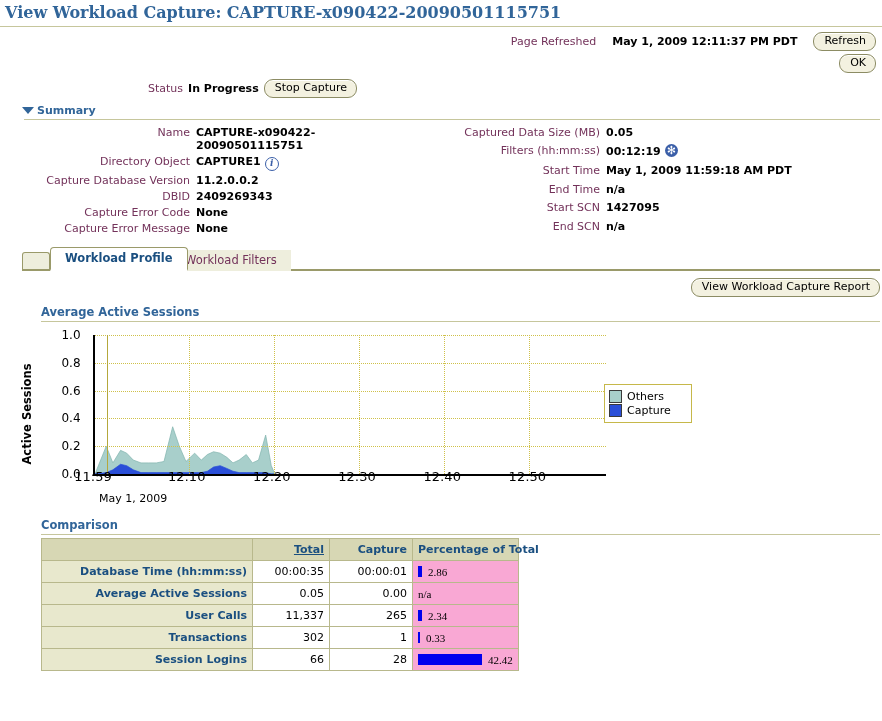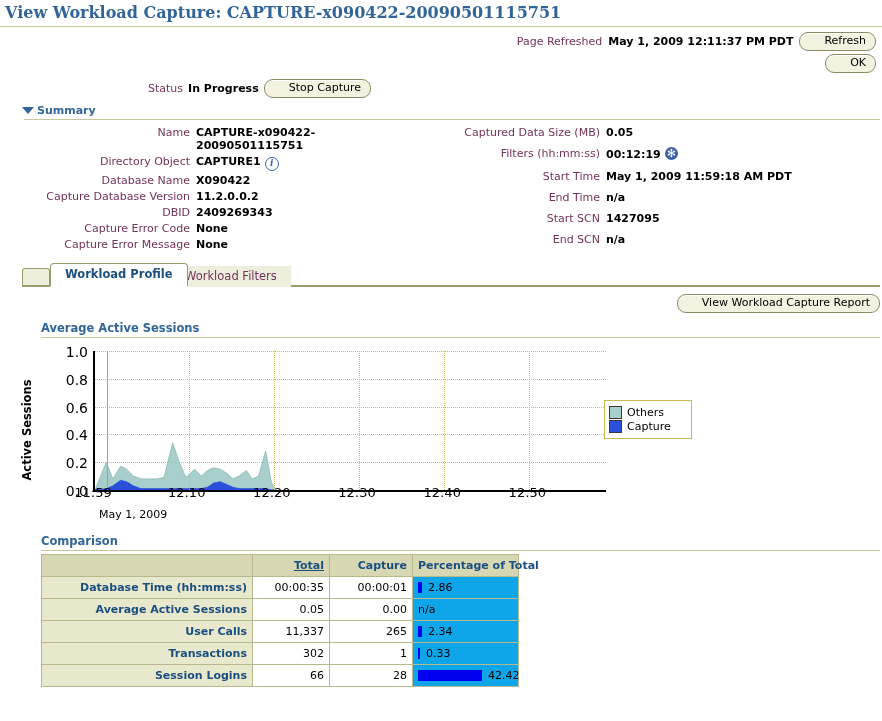--- a/index.html
+++ b/index.html
@@ -42,34 +42,34 @@
 
   
   .ora-btn {
     display: inline-block;
     font-family: "DejaVu Sans", "Liberation Sans", sans-serif;
     font-size: 11px;
     color: #000000;
     background: #f3f1e0;
     border: 1px solid #8c8c64;
     border-radius: 9px;
-    padding: 1px 9px 2px 24px;
+    padding: 1px 9px 2px 10px;
     line-height: 14px;
     cursor: pointer;
     box-shadow: inset 0 1px 0 #ffffff;
     white-space: nowrap;
   }
 
   
   .refresh-row {
     display: flex;
     align-items: center;
     justify-content: flex-end;
     padding: 5px 6px 0 0;
-    gap: 6px;
+    gap: 16px;
   }
   .lbl-muted {
     color: #73325a;
     font-size: 11px;
   }
   .val-strong {
     color: #000000;
     font-weight: bold;
     font-size: 11px;
   }
@@ -256,22 +256,22 @@
     transform: translate(-50%,-50%) rotate(-90deg);
     font-weight: bold;
     font-size: 11.5px;
     color: #000;
     white-space: nowrap;
   }
   .y-tick {
     position: absolute;
     right: 0;
     width: 34px;
-    text-align: right;
-    font-size: 14px;
+    text-align: center;
+    font-size: 12px;
     color: #000;
     font-family: "DejaVu Sans", sans-serif;
   }
   .y-ticks-holder { position: absolute; left: 50px; top: 0; width: 38px; height: 190px; }
   .plot {
     position: absolute;
     left: 93px;
     top: 13px;
     width: 511px;
     height: 139px;
@@ -359,21 +359,21 @@
   }
   th.corner { background: #d7d7b4; }
   td.rowhead {
     background: #e8e8cd;
     color: #1a4f80;
     font-weight: bold;
     text-align: right;
     white-space: nowrap;
   }
   td.num { background: #ffffff; text-align: right; color: #000; white-space: nowrap; }
-  td.pct { background: #0ea5e9; text-align: left; color: #000; white-space: nowrap; padding-left: 3px; }
+  td.pct { background: #f9a8d4; text-align: left; color: #000; white-space: nowrap; padding-left: 3px; font-family: Liberation Serif, serif; }
   .pct-inner { display: flex; align-items: center; gap: 6px; }
   .pct-bar { background: #0000ee; height: 11px; flex: none; }
   .pct-text { font-size: 11px; color: #000; }
   .col-head { width: 200px; }
   .col-total { width: 66px; text-decoration: underline; }
   .col-capture { width: 72px; }
 </style>
 </head>
 <body>
 
@@ -413,24 +413,20 @@
       </div>
     </div>
 
     <div class="sum-row">
       <div class="sum-lbl">Directory Object</div>
       <div class="sum-val">
         <span>CAPTURE1</span><span class="info-icon">i</span>
       </div>
     </div>
 
-    <div class="sum-row">
-      <div class="sum-lbl">Database Name</div>
-      <div class="sum-val">X090422</div>
-    </div>
 
     <div class="sum-row">
       <div class="sum-lbl">Capture Database Version</div>
       <div class="sum-val">11.2.0.0.2</div>
     </div>
 
     <div class="sum-row">
       <div class="sum-lbl">DBID</div>
       <div class="sum-val">2409269343</div>
     </div>

